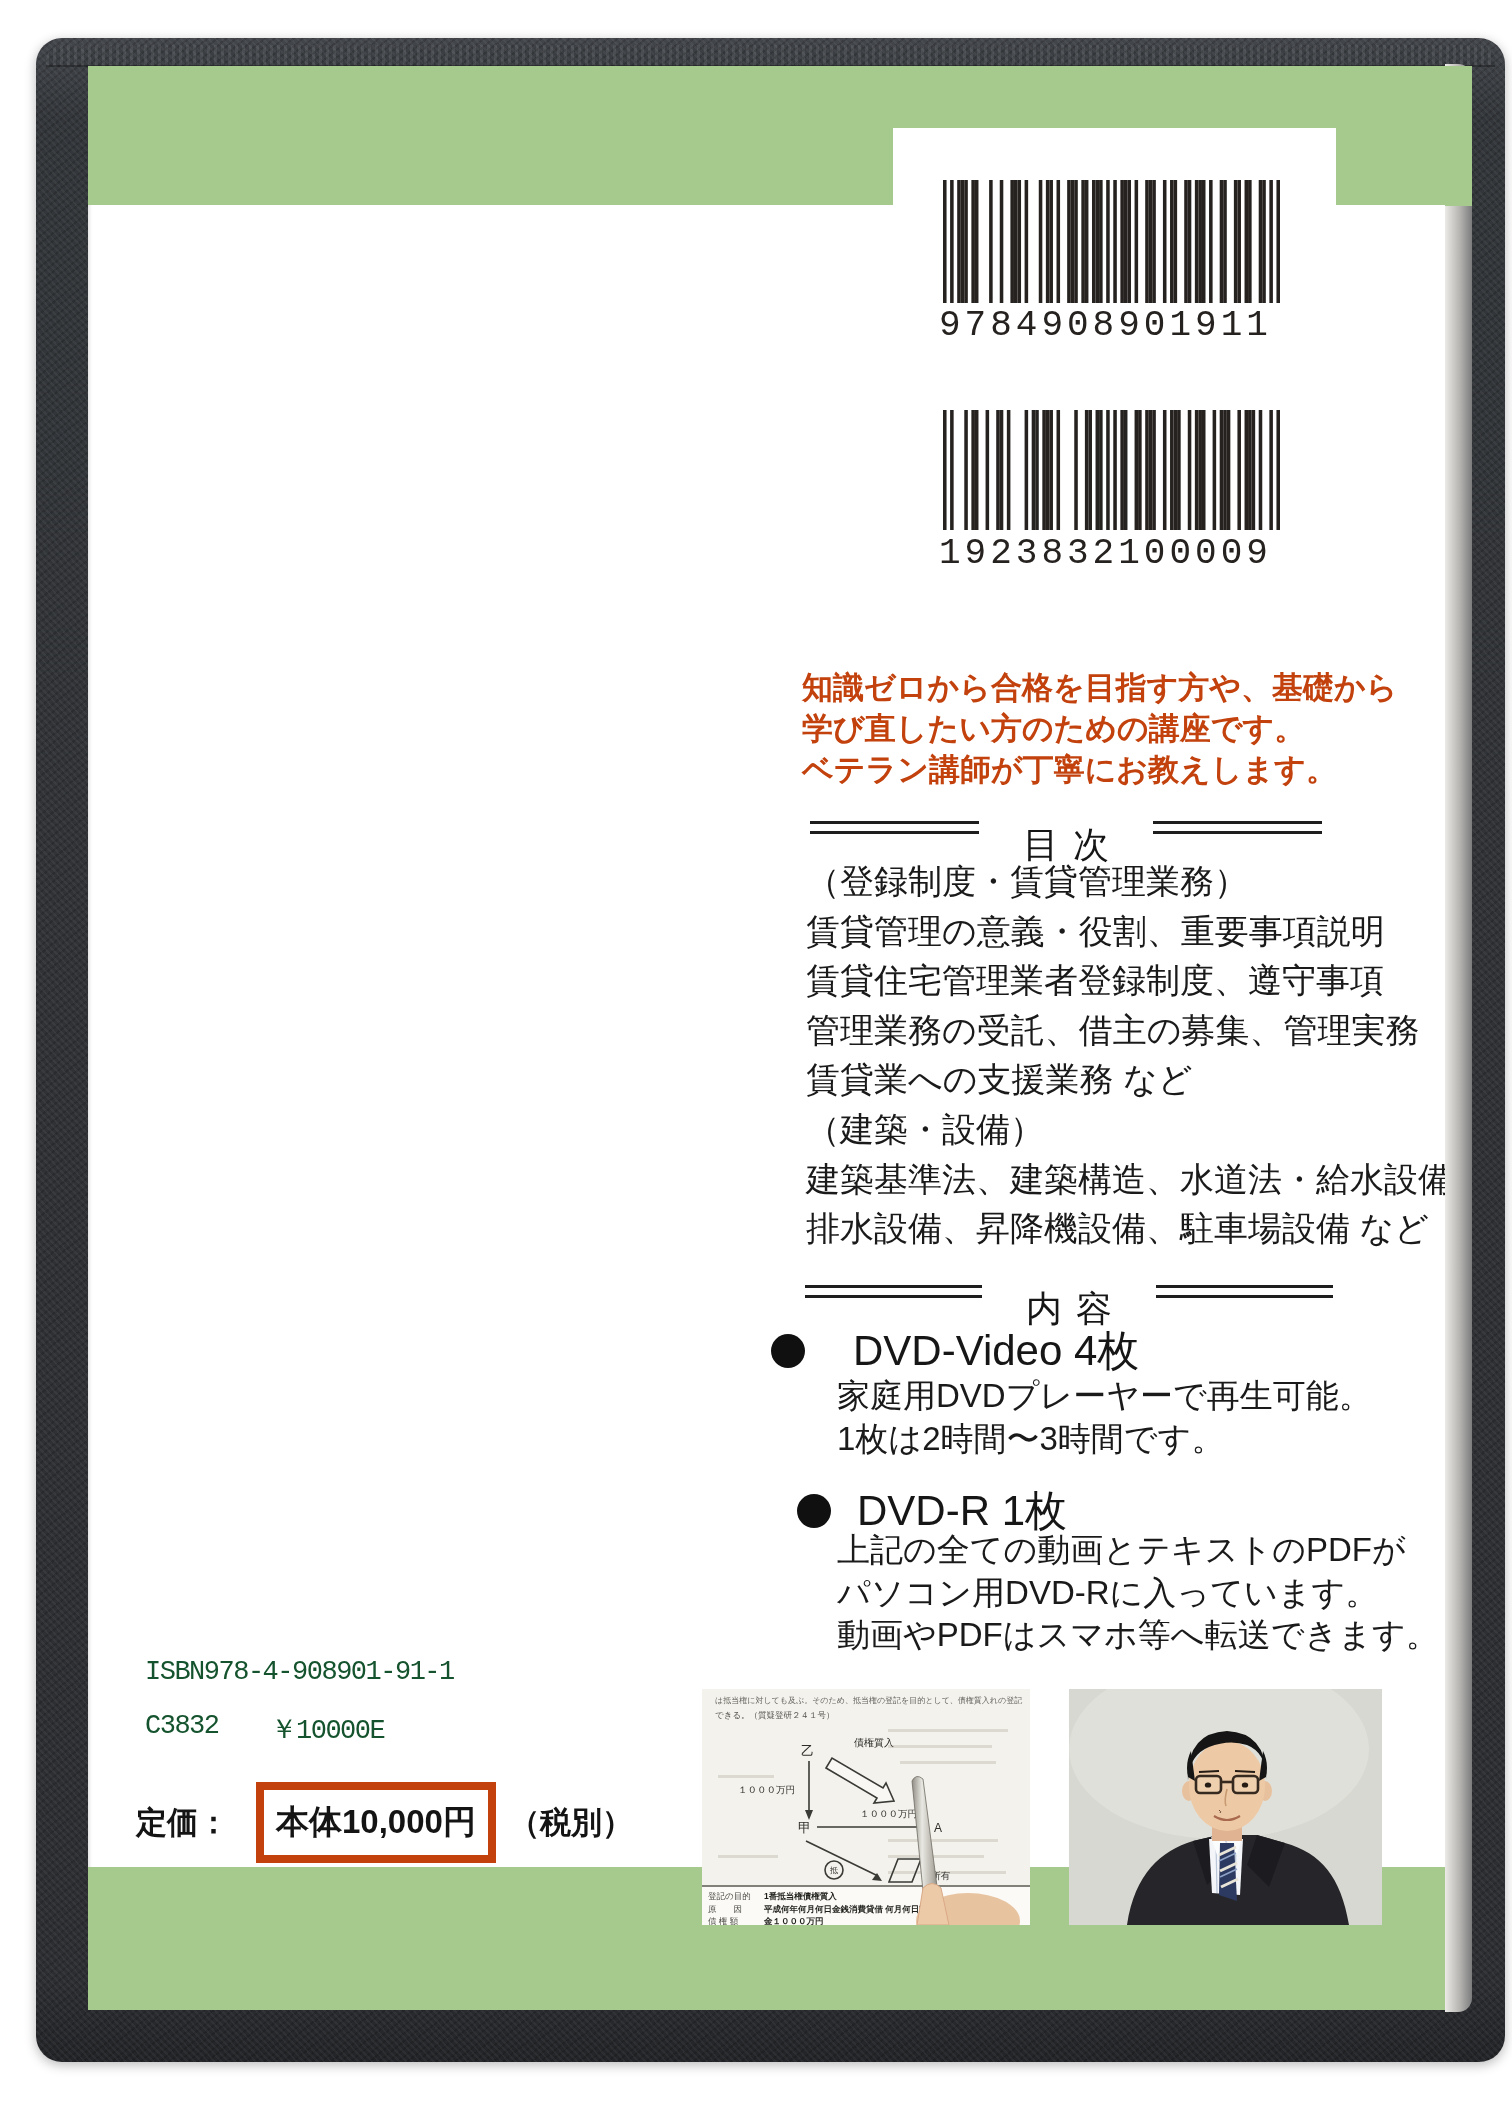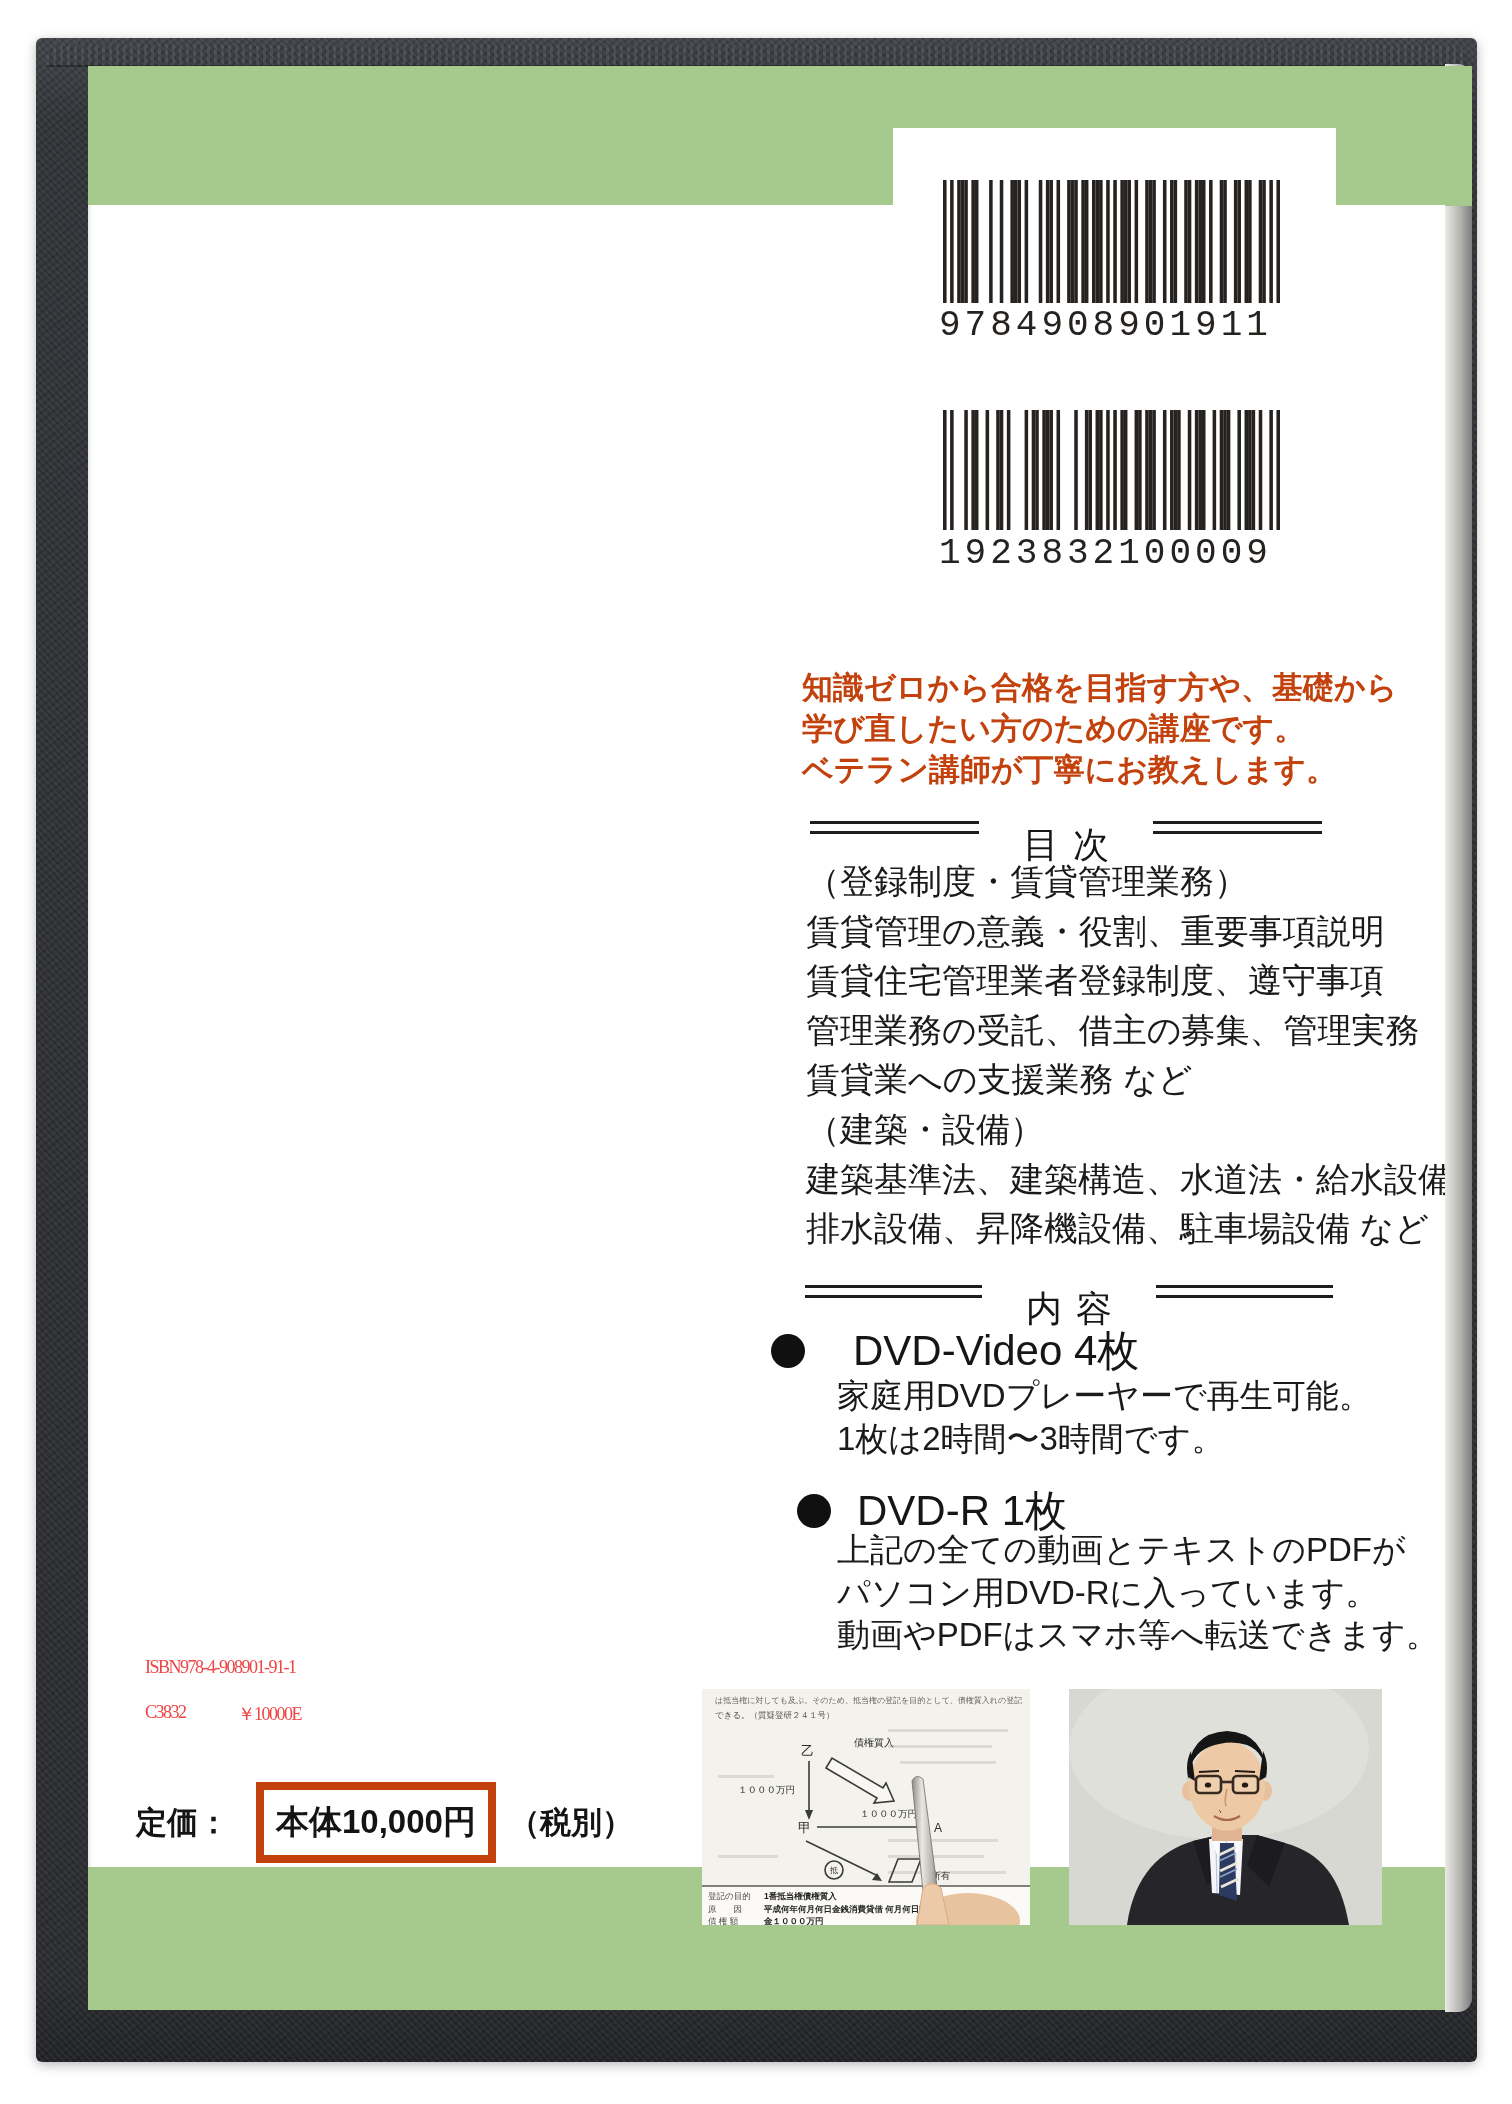--- a/index.html
+++ b/index.html
@@ -1,25 +1,25 @@
 <!DOCTYPE html>
 <html><head>
 <meta charset="utf-8">
 <style>
   html,body{margin:0;padding:0;background:#ffffff;}
   body{width:1512px;height:2104px;position:relative;overflow:hidden;
        font-family:"Liberation Sans",sans-serif;color:#1b1b1b;}
 
   
-  .case{position:absolute;left:36px;top:38px;width:1441px;height:2024px;border-radius:6px;
+  .case{position:absolute;left:36px;top:38px;width:1441px;height:2024px;border-radius:26px;
     background:
       repeating-linear-gradient(47deg, rgba(255,255,255,.045) 0 2px, rgba(255,255,255,0) 2px 5px),
       repeating-linear-gradient(-39deg, rgba(0,0,0,.14) 0 2px, rgba(0,0,0,0) 2px 6px),
       linear-gradient(180deg,#43464b 0%,#33363a 4%,#303236 50%,#2c2e32 96%,#222427 100%);
-    box-shadow:0 3px 12px rgba(0,0,0,.28);}
+    box-shadow:0 3px 12px rgba(0,0,0,.28);padding-left:28px;}
   .case-ridge{position:absolute;left:10px;top:7px;right:10px;height:20px;border-radius:16px 16px 0 0;
     background:repeating-linear-gradient(90deg, rgba(255,255,255,.10) 0 3px, rgba(0,0,0,.12) 3px 7px);
     border-bottom:2px solid rgba(0,0,0,.55);opacity:.55;}
   .case-lip{position:absolute;left:1409px;top:26px;width:27px;height:1948px;
     background:linear-gradient(to right,#eceae6,#b5b4b0 55%,#7c7c7e);border-radius:0 14px 14px 0;}
   .case-lip .lip-green{position:absolute;left:0;top:2px;width:100%;height:140px;}
 
   
   .insert{position:absolute;left:52px;top:28px;width:1359px;height:1944px;background:#ffffff;
     box-shadow:inset 2px 0 3px rgba(0,0,0,.10);}
@@ -55,22 +55,22 @@
   .dvd-title{position:absolute;display:flex;align-items:center;gap:26px;height:46px;white-space:nowrap;}
   .dvd-title.v1{left:683px;top:1262px;gap:48px;}
   .dvd-title.v2{left:709px;top:1422px;}
   .disc-bullet{width:34px;height:34px;border-radius:50%;background:#101010;flex:0 0 auto;}
   .dvd-title .t{font-size:42px;color:#161616;}
   .dvd-lines{position:absolute;left:749px;font-size:33px;line-height:42.5px;white-space:nowrap;color:#1a1a1a;}
   .dvd-lines.v1{top:1309px;}
   .dvd-lines.v2{top:1463px;}
 
   
-  .isbn-block{position:absolute;left:57px;top:1591px;font-family:Liberation Serif, serif;
-    font-size:18px;letter-spacing:-1.5px;color:#ef4444;white-space:nowrap;}
+  .isbn-block{position:absolute;left:57px;top:1591px;font-family:Liberation Mono, monospace;
+    font-size:27px;letter-spacing:-1.5px;color:#14532d;white-space:nowrap;}
   .isbn-block .row2{margin-top:24px;display:flex;gap:52px;}
   .price-row{position:absolute;left:48px;top:1716px;display:flex;align-items:center;gap:13px;
     font-weight:bold;font-size:31px;white-space:nowrap;color:#141414;}
   .price-box{border:8px solid #c2410c;padding:10px 12px;font-size:33px;margin-left:14px;}
 
   
   .photo{position:absolute;display:block;}
   .photo.doc{left:614px;top:1623px;width:328px;height:236px;}
   .photo.man{left:981px;top:1623px;width:313px;height:236px;}
 </style>

